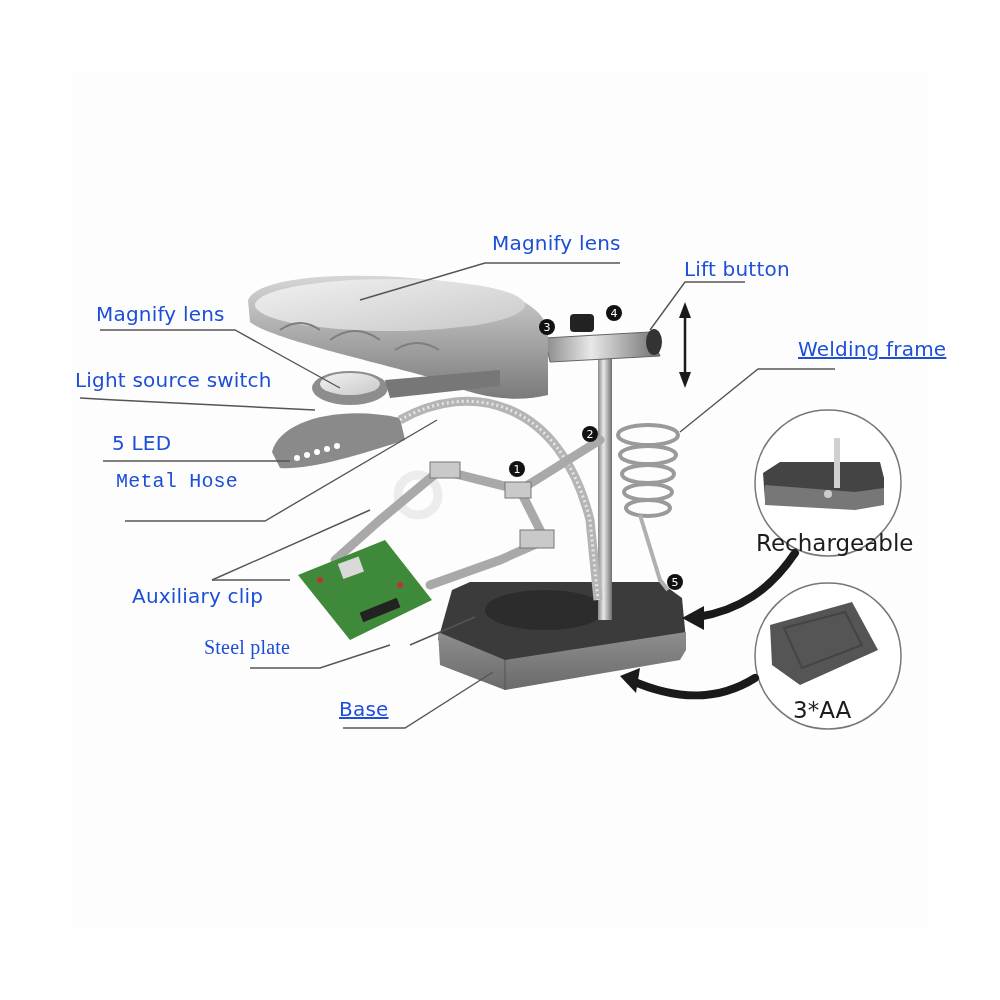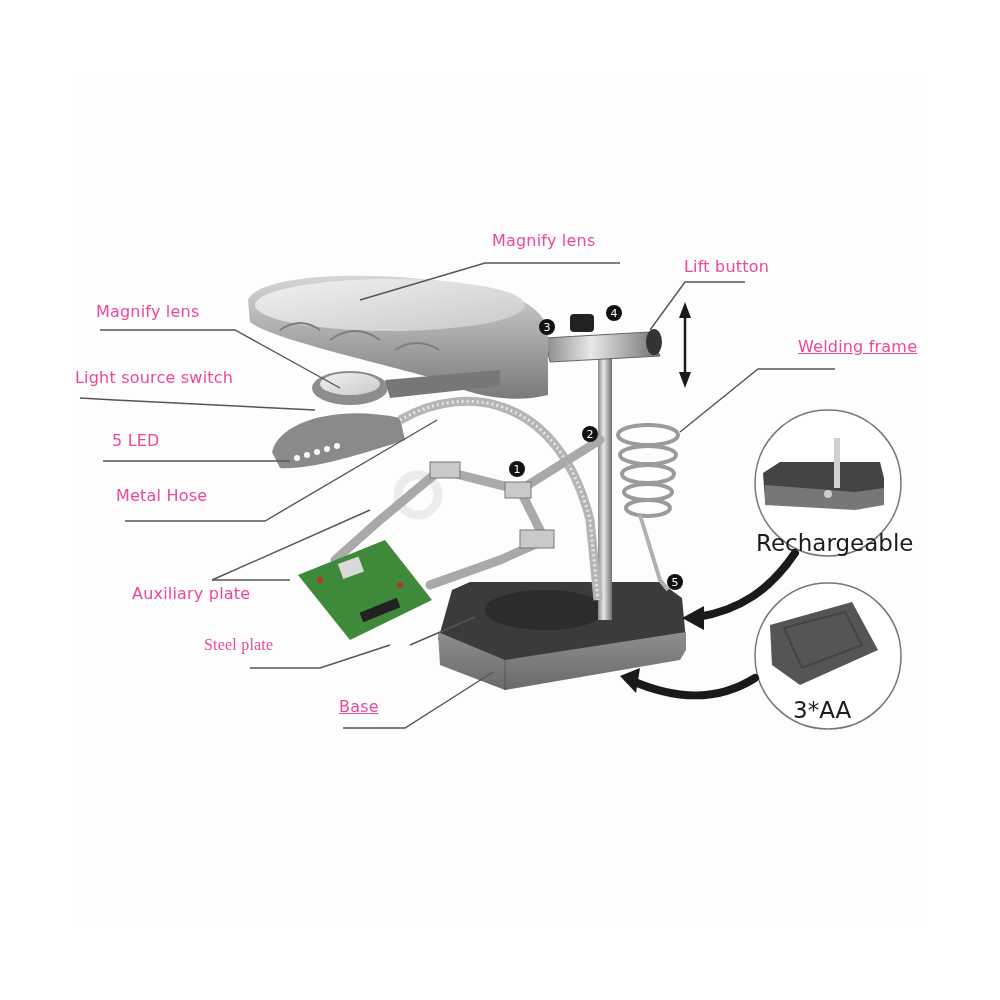--- a/index.html
+++ b/index.html
@@ -1,21 +1,21 @@
 <!DOCTYPE html>
 <html><head>
   <meta charset="utf-8">
   <style>
     html, body { margin: 0; padding: 0; background: #ffffff; }
     body { width: 1000px; height: 1000px; position: relative; overflow: hidden;
            font-family: "DejaVu Sans", sans-serif; }
     .stage { position: absolute; left: 0; top: 0; width: 1000px; height: 1000px; }
     .panel { position: absolute; left: 72px; top: 72px; width: 856px; height: 856px; background: #fdfdfd; }
     svg.art { position: absolute; left: 0; top: 0; }
-    .label { position: absolute; font-size: 16px; color: #ec4899; white-space: nowrap; letter-spacing: 0.2px; }
+    .label { position: absolute; font-size: 20px; color: #1d4ed8; white-space: nowrap; letter-spacing: 0.2px; }
     .inset-label { position: absolute; font-size: 23px; color: #1c1c1c; white-space: nowrap; }
   </style>
 </head>
 <body>
 
 <div class="stage">
   <div class="panel"></div>
 
   <svg class="art" width="1000" height="1000" viewBox="0 0 1000 1000">
     <defs>
@@ -173,21 +173,21 @@
       <path d="M755,678 C720,700 680,702 630,680"></path>
     </g>
     <path d="M704,606 L682,618 L704,630 Z" fill="#1a1a1a"></path>
     <path d="M640,668 L620,676 L636,693 Z" fill="#1a1a1a"></path>
   </svg>
 
   <div class="label" style="left:492px; top:231px;">Magnify lens</div>
   <div class="label" style="left:96px; top:302px;">Magnify lens</div>
   <div class="label" style="left:75px; top:368px;">Light source switch</div>
   <div class="label" style="left:112px; top:431px;">5 LED</div>
-  <div class="label" style="left:116px; top:486px;">Metal Hose</div>
-  <div class="label" style="left:132px; top:584px;">Auxiliary plate</div>
+  <div class="label" style="left:116px; top:470px;font-family:Liberation Mono, monospace;">Metal Hose</div>
+  <div class="label" style="left:132px; top:584px;">Auxiliary clip</div>
   <div class="label" style="left:204px; top:636px;font-family:Liberation Serif, serif;">Steel plate</div>
   <div class="label" style="left:339px; top:697px;text-decoration:underline;">Base</div>
   <div class="label" style="left:684px; top:257px;">Lift button</div>
   <div class="label" style="left:798px; top:337px;text-decoration:underline;">Welding frame</div>
   <div class="inset-label" style="left:756px; top:530px;">Rechargeable</div>
   <div class="inset-label" style="left:793px; top:697px;">3*AA</div>
 </div>
 
 </body></html>

